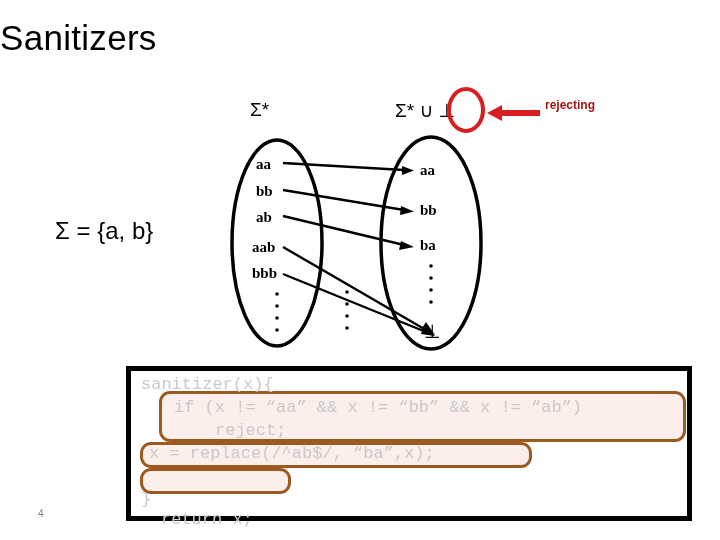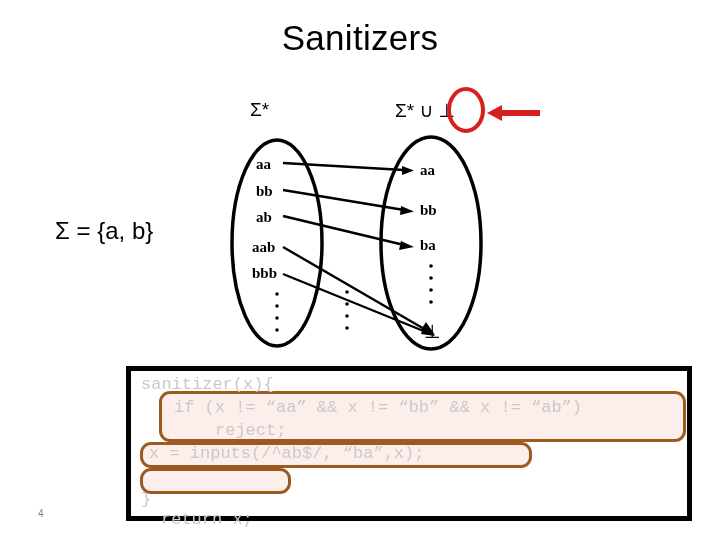--- a/index.html
+++ b/index.html
@@ -15,21 +15,20 @@
     overflow: hidden;
     font-family: "Liberation Sans", sans-serif;
   }
 
   
   #title {
     position: absolute;
     left: 0;
     top: 18px;
     width: 720px;
-    text-align: center;
     font-family: "Liberation Sans", sans-serif;
     font-size: 35px;
     font-weight: 400;
     color: #000000;
     letter-spacing: 0.3px;
   }
 
   
   .set-label {
     position: absolute;
@@ -146,20 +145,21 @@
 
 <div id="slide">
 
   <div id="title">Sanitizers</div>
 
   <div class="set-label" id="label-sigma-star">Σ*</div>
   <div class="set-label" id="label-sigma-bottom">Σ* ∪ ⊥</div>
   <div id="label-alphabet">Σ = {a, b}</div>
 
   <div id="annotation">
+    <div>rejecting</div>
   </div>
 
   <svg id="diagram" viewBox="0 0 720 540">
 
     <ellipse cx="466" cy="110" rx="17" ry="21" fill="none" stroke="#d81f1f" stroke-width="4"></ellipse>
 
     <g>
       <line x1="540" y1="113" x2="497" y2="113" stroke="#d81f1f" stroke-width="6"></line>
       <polygon points="487,113 502,105 502,121" fill="#d81f1f"></polygon>
     </g>
@@ -225,21 +225,21 @@
 
   <div id="code-box">
     <div id="code-inner">
       <div class="hl" id="hl-if"></div>
       <div class="hl" id="hl-replace"></div>
       <div class="hl" id="hl-return"></div>
 
       <div class="code-line" id="line-sanitizer">sanitizer(x){</div>
       <div class="code-line" id="line-if">if (x != “aa” &amp;&amp; x != “bb” &amp;&amp; x != “ab”)</div>
       <div class="code-line" id="line-reject">reject;</div>
-      <div class="code-line" id="line-replace">x = inputs(/^ab$/, “ba”,x);</div>
+      <div class="code-line" id="line-replace">x = replace(/^ab$/, “ba”,x);</div>
       <div class="code-line" id="line-return">return x;</div>
       <div class="code-line" id="line-close">}</div>
     </div>
   </div>
 
   <div id="page-number">4</div>
 
 </div>
 
 </body></html>

